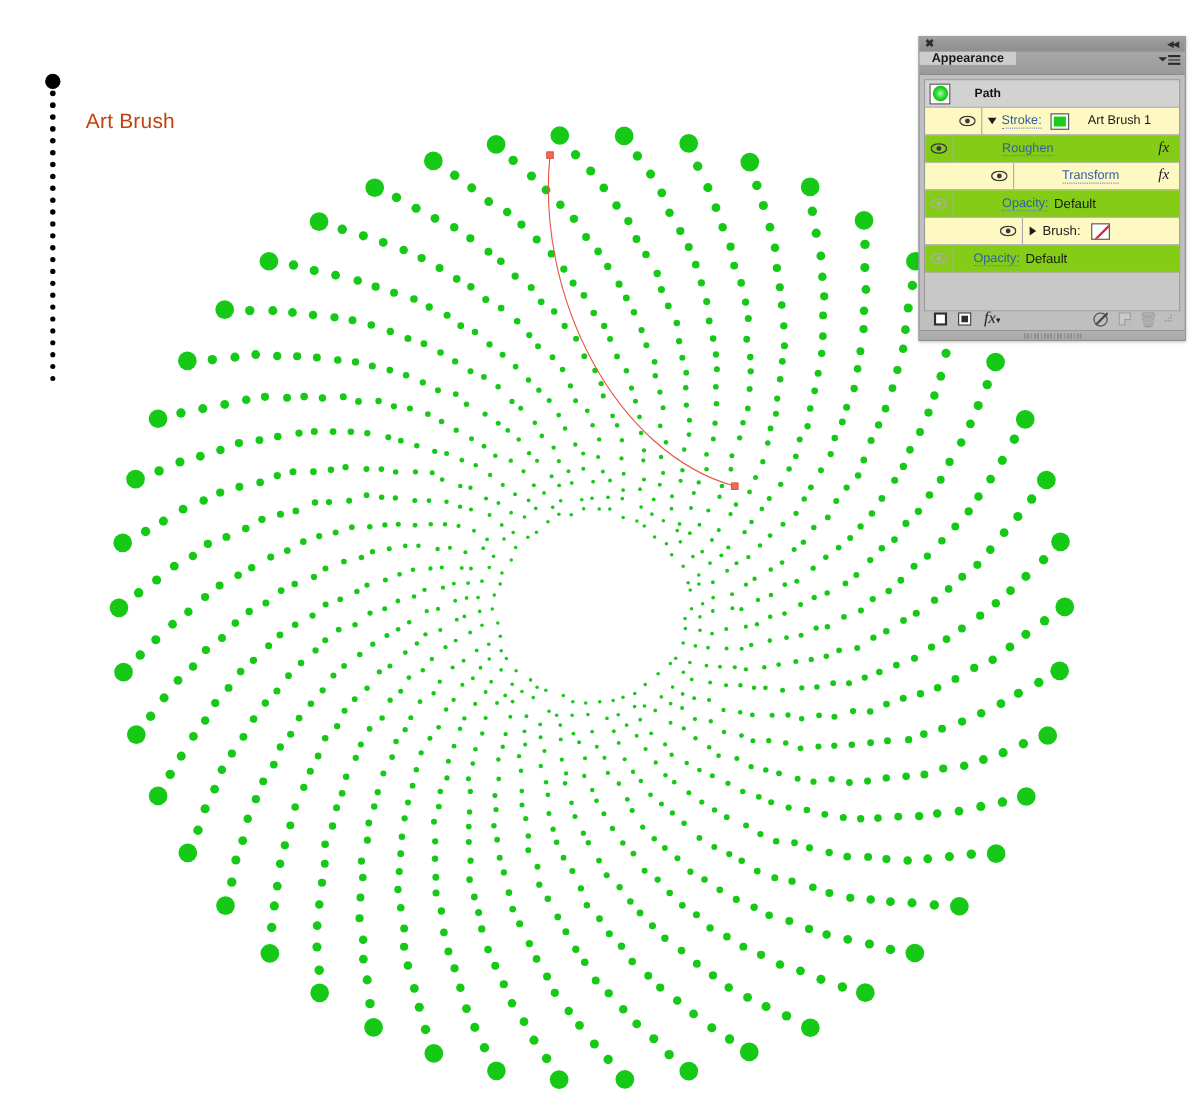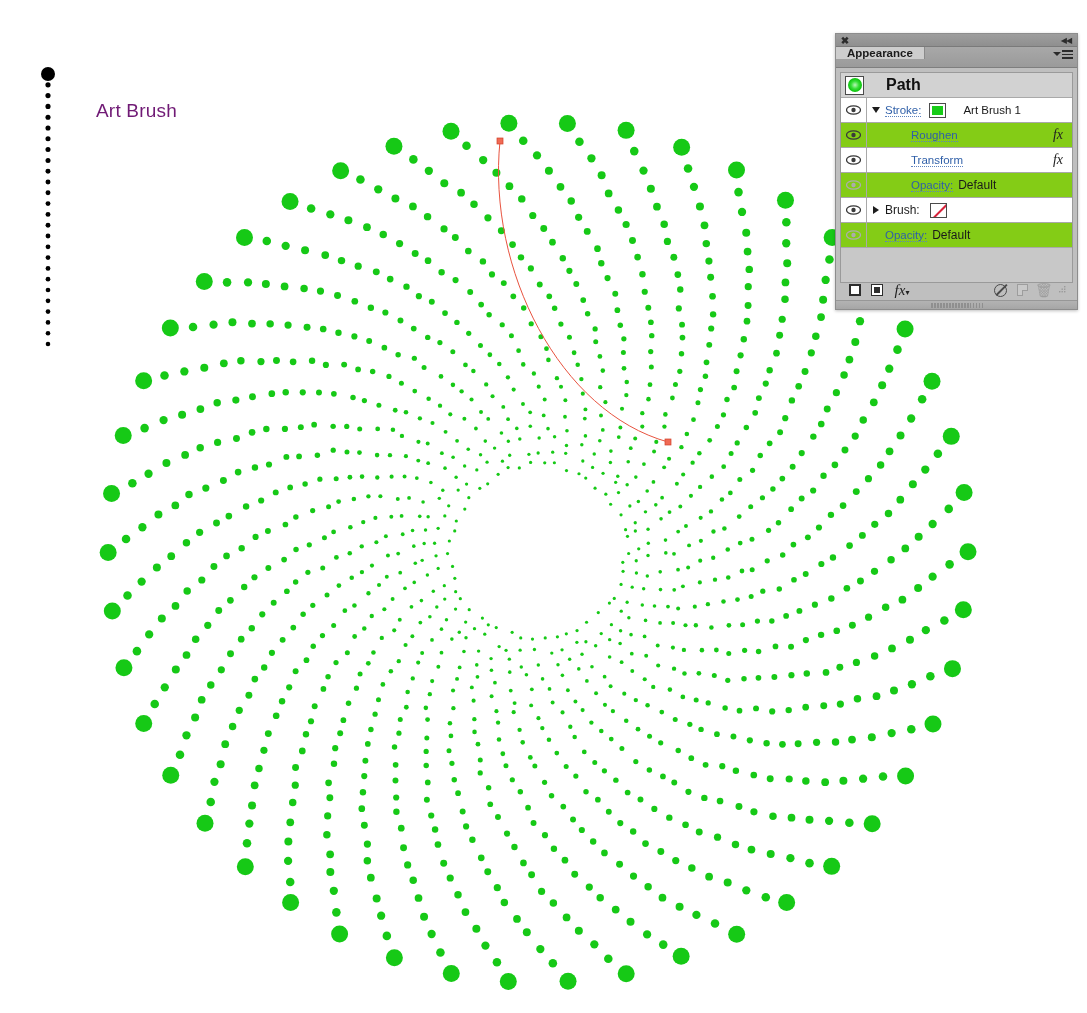--- a/index.html
+++ b/index.html
@@ -11,22 +11,22 @@
     overflow: hidden;
   }
   #stage { position: relative; width: 1087px; height: 1013px; background: #fff; }
 
   
   #artwork { position: absolute; left: 0; top: 0; width: 1087px; height: 1013px; }
 
   
   .brush-label {
     position: absolute;
-    left: 96px; top: 100px;
-    font-size: 19px; color: #701a75;
+    left: 78px; top: 100px;
+    font-size: 19px; color: #c2410c;
     letter-spacing: .2px;
     white-space: nowrap;
   }
 
   
   #panel {
     position: absolute; left: 835px; top: 33px;
     width: 243px; height: 277px;
     background: #bfbfbf;
     border: 1px solid #8d8d8d;
@@ -83,21 +83,21 @@
     height: 211px;
     overflow: hidden;
   }
   .row {
     display: flex; align-items: center;
     height: 25px;
     border-bottom: 1px solid #a9a9a9;
     position: relative;
   }
   .row.light { background: #84cc16; }
-  .row.dark  { background: #ffffff; }
+  .row.dark  { background: #fef9c3; justify-content: center; }
   .row.thumbrow { background: #d2d2d2; height: 25px; }
   .row.filler { height: 37px; background:#c8c8c8; border-bottom: none; }
 
   .cell-eye {
     width: 26px; height: 100%;
     display: flex; align-items: center; justify-content: center;
     border-right: 1px solid #a9a9a9;
     cursor: pointer;
   }
   .cell-tri {
@@ -108,21 +108,21 @@
   .tri-down { width:0;height:0;border-left:4.5px solid transparent;border-right:4.5px solid transparent;border-top:6px solid #1c1c1c; }
   .tri-right{ width:0;height:0;border-top:4.5px solid transparent;border-bottom:4.5px solid transparent;border-left:6px solid #1c1c1c; }
 
   .lbl-link {
     color: #2f5fa8; text-decoration: none;
     border-bottom: 1px dotted #5b82c0;
     font-size: 11.5px;
     cursor: pointer;
   }
   .lbl-plain { color: #1a1a1a; font-size: 12px; }
-  .lbl-bold  { color: #111; font-size: 16px; font-weight: bold; }
+  .lbl-bold  { color: #111; font-size: 11px; font-weight: bold; }
 
   .indent-1 { margin-left: 4px; }
   .indent-2 { margin-left: 44px; }
   .indent-3 { margin-left: 44px; }
 
   .swatch-stroke {
     width: 17px; height: 15px; margin-left: 8px;
     border: 1px solid #4b4b4b;
     background: #fff; padding: 2px;
     cursor: pointer;

